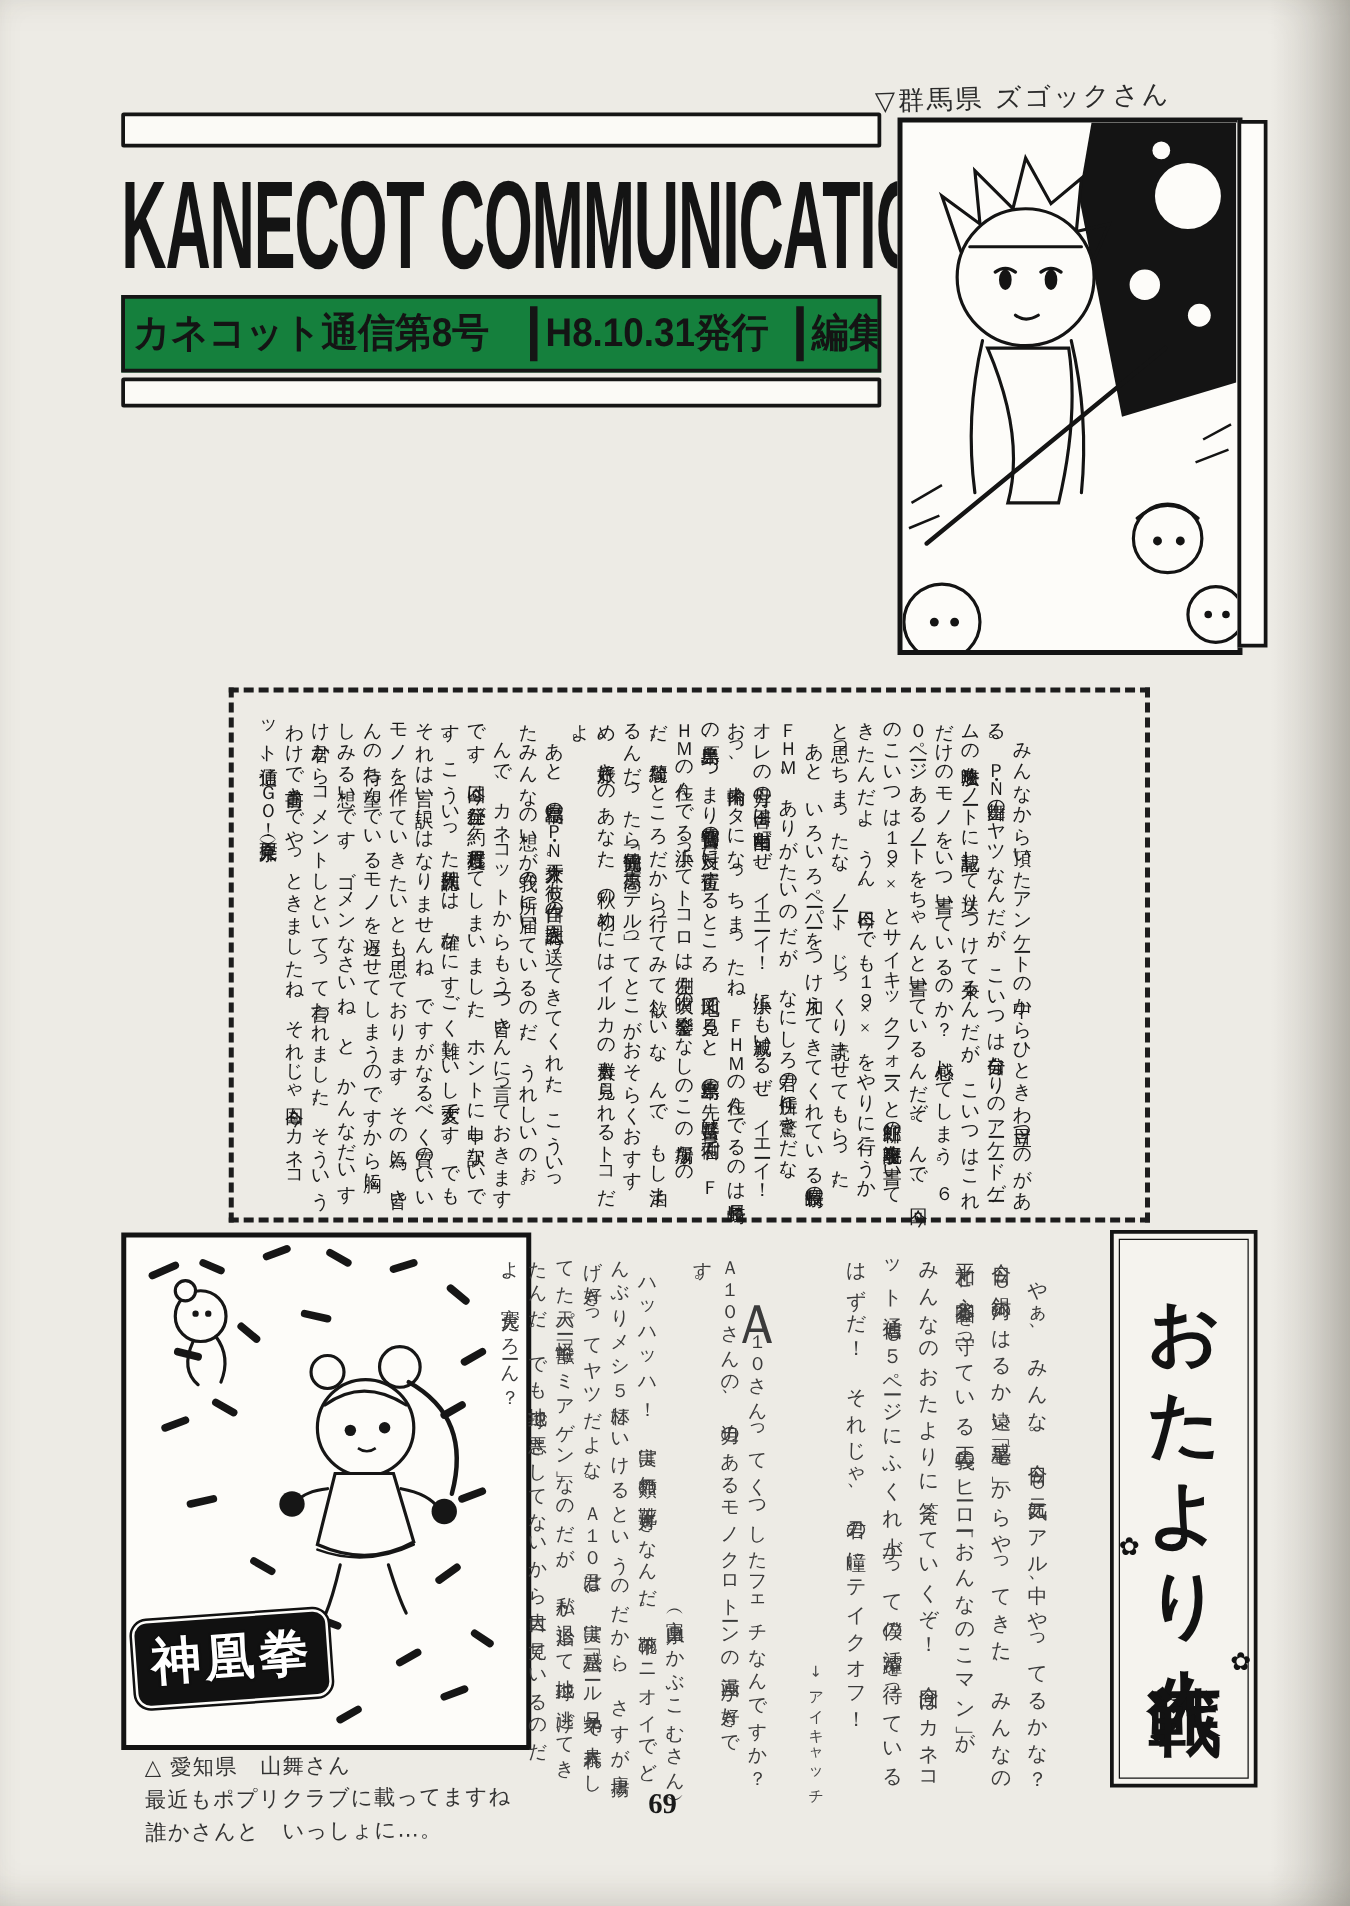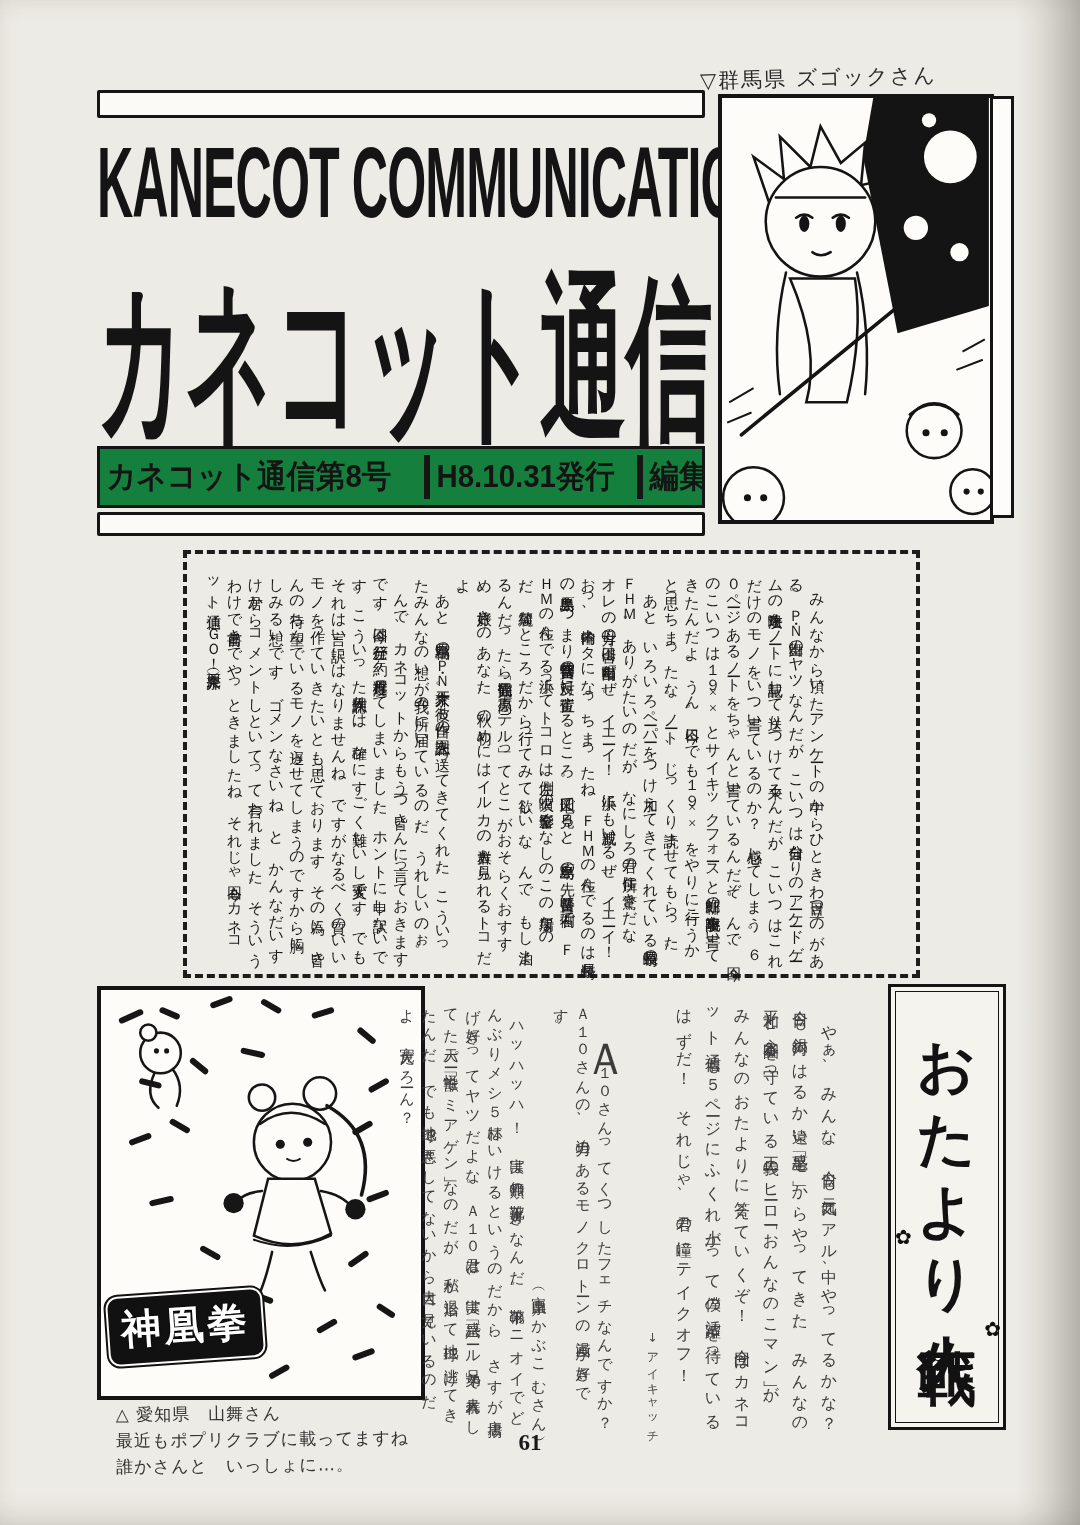--- a/index.html
+++ b/index.html
@@ -65,23 +65,20 @@
 <body>
 
 <div class="page">
 
   <div class="hand top-note">▽群馬県 ズゴックさん</div>
 
   <div class="masthead">
     <div class="bar top"></div>
     <div class="title-en">
       <span>KANECOT COMMUNICATION</span>
-    </div>
-    <div class="title-jp">
-      <span>カネコット通信</span>
     </div>
     <div class="issue-row">
       <span class="issue-seg">カネコット通信第8号</span>
       <span class="issue-div"></span>
       <span class="issue-seg">H8.10.31発行</span>
       <span class="issue-div"></span>
       <span class="issue-seg">編集.栗尾京介</span>
     </div>
     <div class="bar bottom"></div>
   </div>
@@ -197,16 +194,16 @@
   <div class="aicatch">→アイキャッチ</div>
 
   <div class="letter-block typewriter">
     <div class="vtext">
       <p class="letter-q"><span class="big-a">Ａ</span><span>１０さんってくつしたフェチなんですか？　Ａ１０さんの、迫力のあるモノクロトーンの漫画が好きです。</span></p>
       <p class="letter-attr">（富山県／かぶこむさん）</p>
       <p class="letter-reply">ハッハッハ！　実は無類の靴下好きなんだ。靴下のニオイでどんぶりメシ５杯はいけるというのだから、さすが唐揚げ好きってヤツだよな。Ａ１０君は、実は惑星「パール兄弟」で大暴れしてた天パー怪獣「モミアゲン」なのだが、私が退治して地球に逃げてきたんだ。でも地球で悪さしてないから大目に見ているのだよ。寛大だろーん？</p>
     </div>
   </div>
 
-  <div class="page-num">61</div>
+  <div class="page-num">69</div>
 
   <div class="edge-shade"></div>
 </div>
 
 </body></html>

